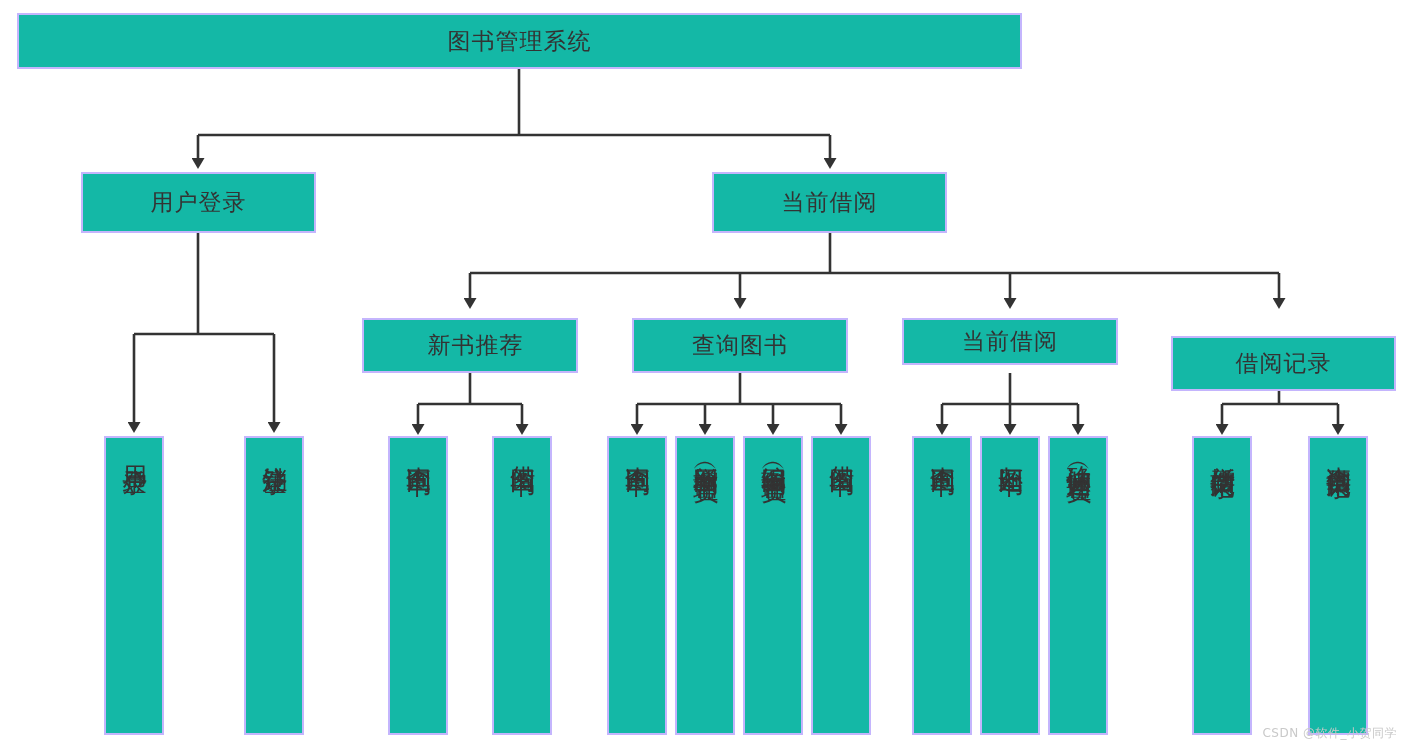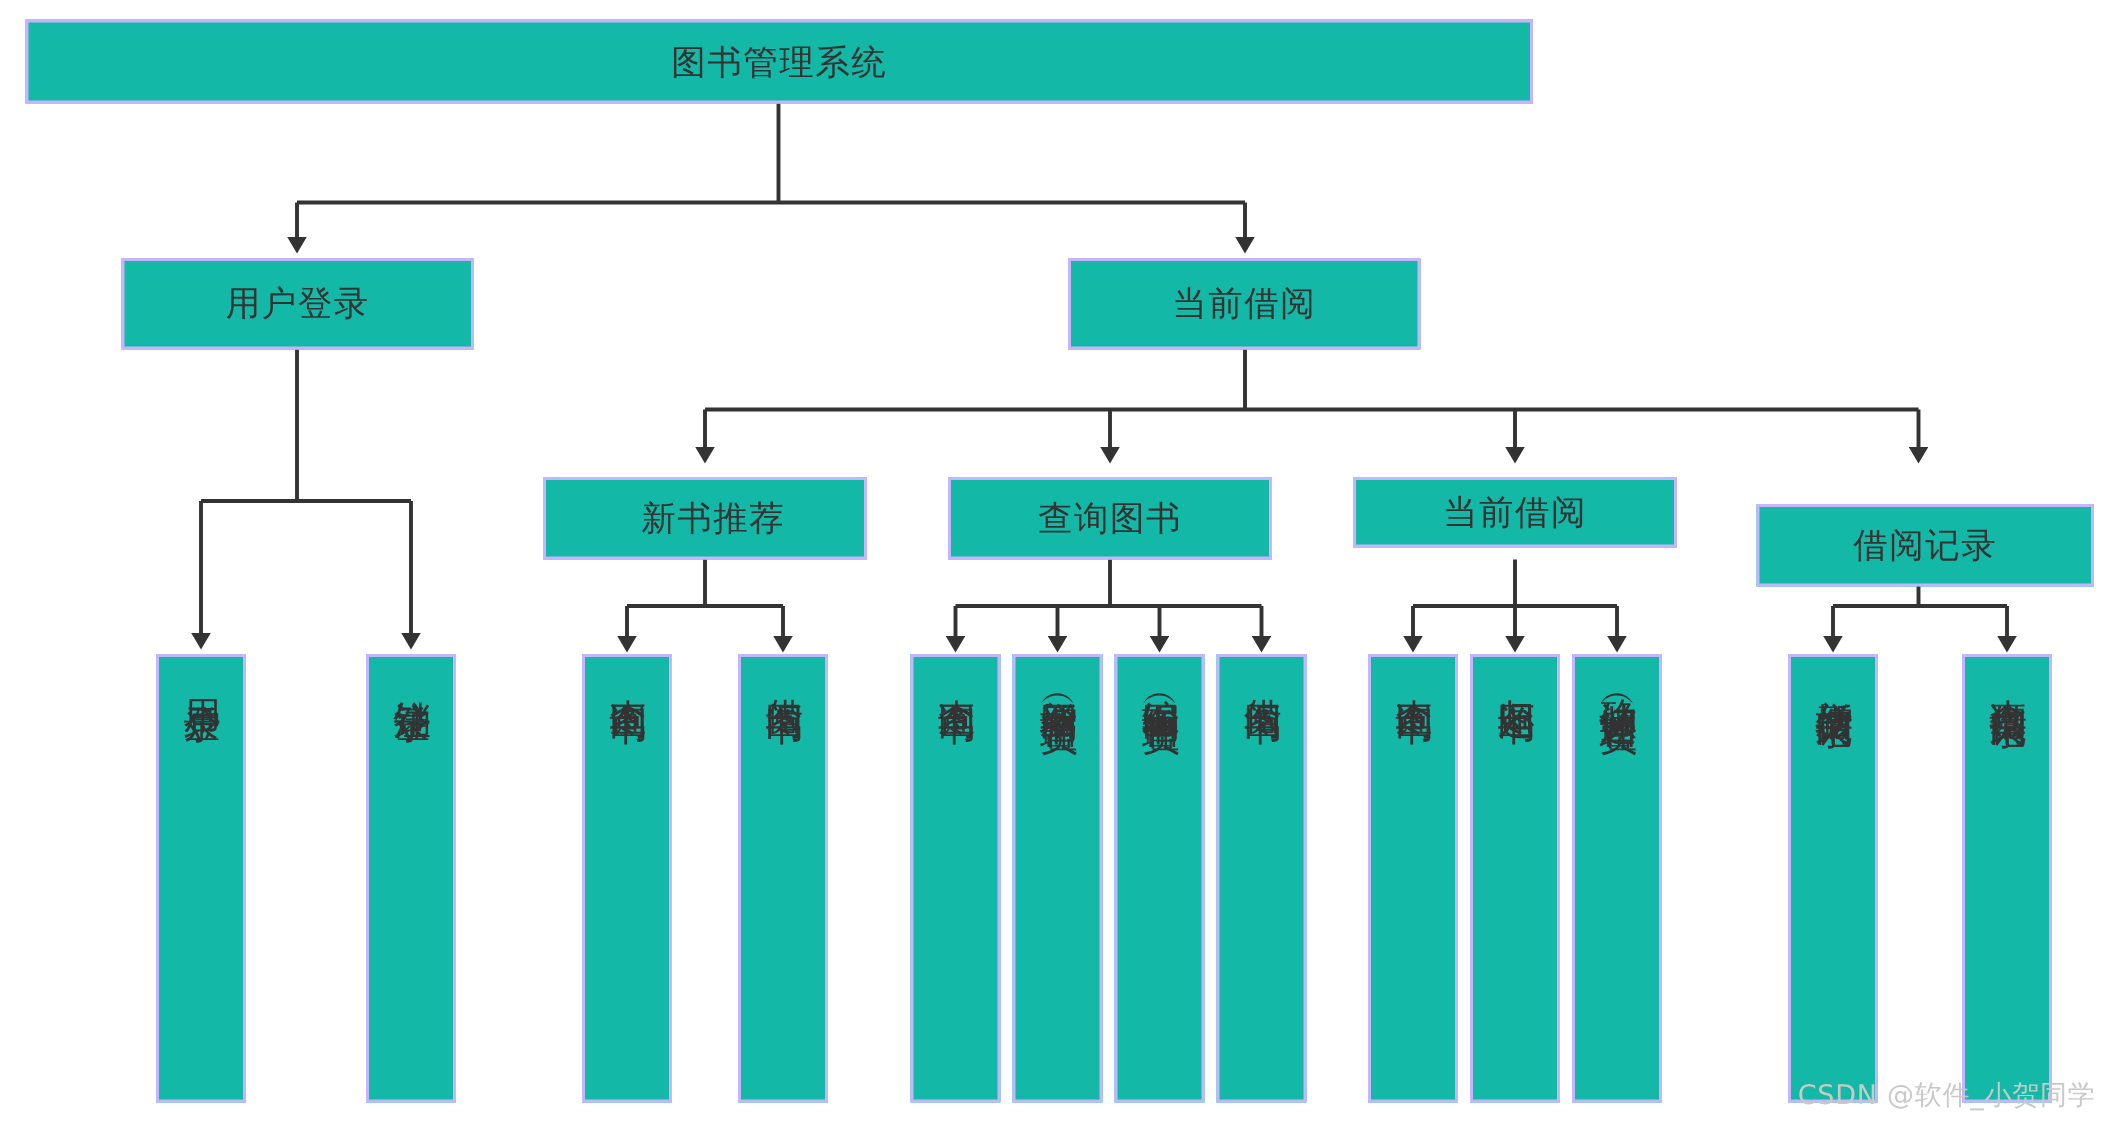--- a/index.html
+++ b/index.html
@@ -53,21 +53,21 @@
     color: #333333;
     white-space: nowrap;
   }
   .node.vert.tall .vlabel {
     font-size: 25px;
   }
   .watermark {
     position: absolute;
     right: 8px;
     bottom: 5px;
-    font-size: 18px;
+    font-size: 12px;
     color: #c9c9c9;
     letter-spacing: 0.5px;
     white-space: nowrap;
   }
 </style>
 </head>
 <body>
 
 <div id="canvas">
 

